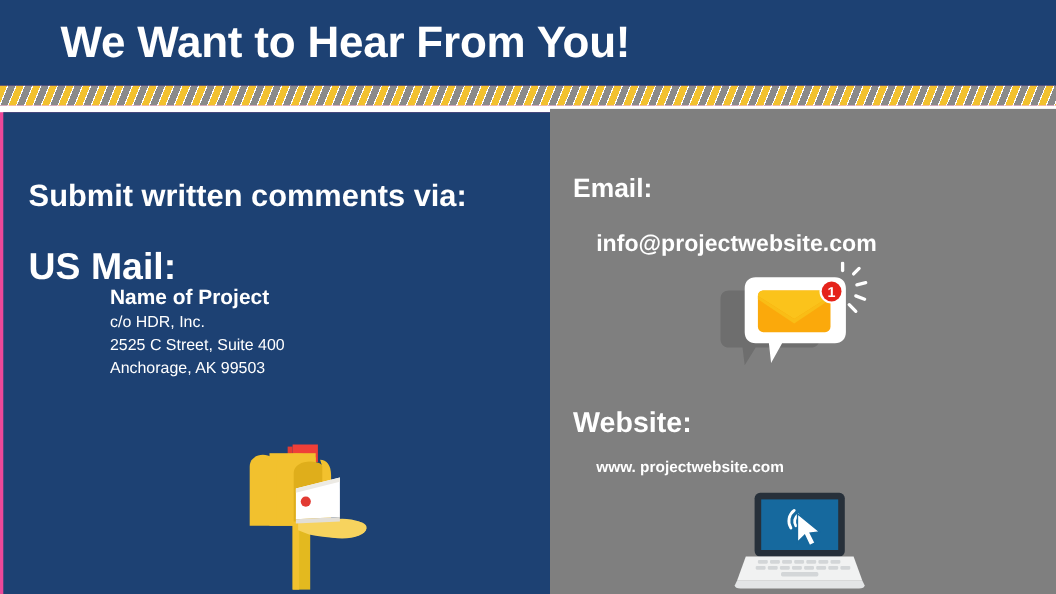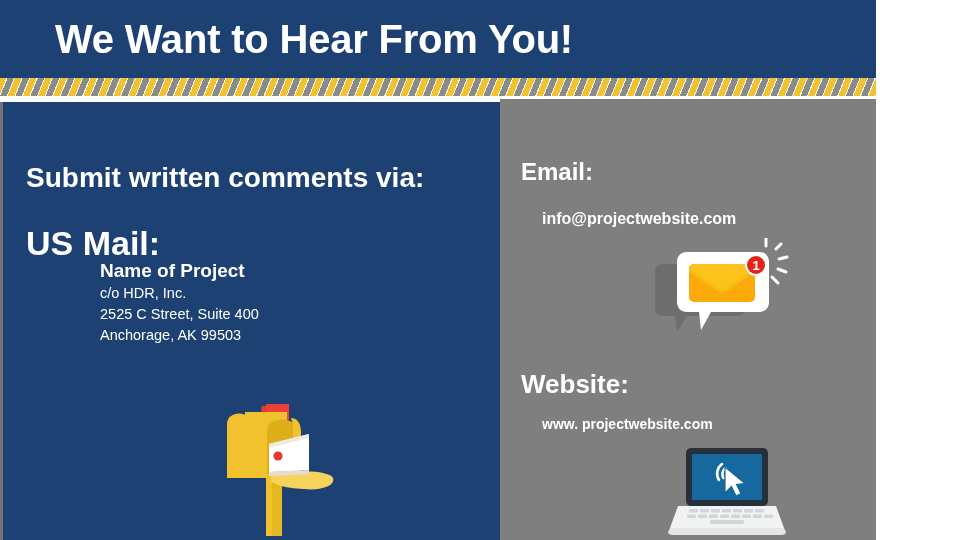--- a/index.html
+++ b/index.html
@@ -8,23 +8,23 @@
     background: #ffffff;
   }
   body {
     width: 960px;
     height: 540px;
     overflow: hidden;
     font-family: "Liberation Sans", sans-serif;
   }
   .slide {
     position: relative;
-    width: 876px;
+    width: 960px;
     height: 540px;
-    background: #737373;
+    background: #ec4899;
     overflow: hidden;
   }
 
   
   .header {
     position: absolute;
     left: 0; top: 0;
     width: 960px;
     height: 78px;
     background: #1d4173;
@@ -131,21 +131,21 @@
     color: #ffffff;
     font-size: 24px;
     font-weight: bold;
     white-space: nowrap;
   }
   .email-value {
     position: absolute;
     left: 542px;
     top: 210px;
     color: #ffffff;
-    font-size: 16px;
+    font-size: 21px;
     font-weight: bold;
     white-space: nowrap;
   }
   .website-label {
     position: absolute;
     left: 521px;
     top: 369px;
     color: #ffffff;
     font-size: 26px;
     font-weight: bold;

